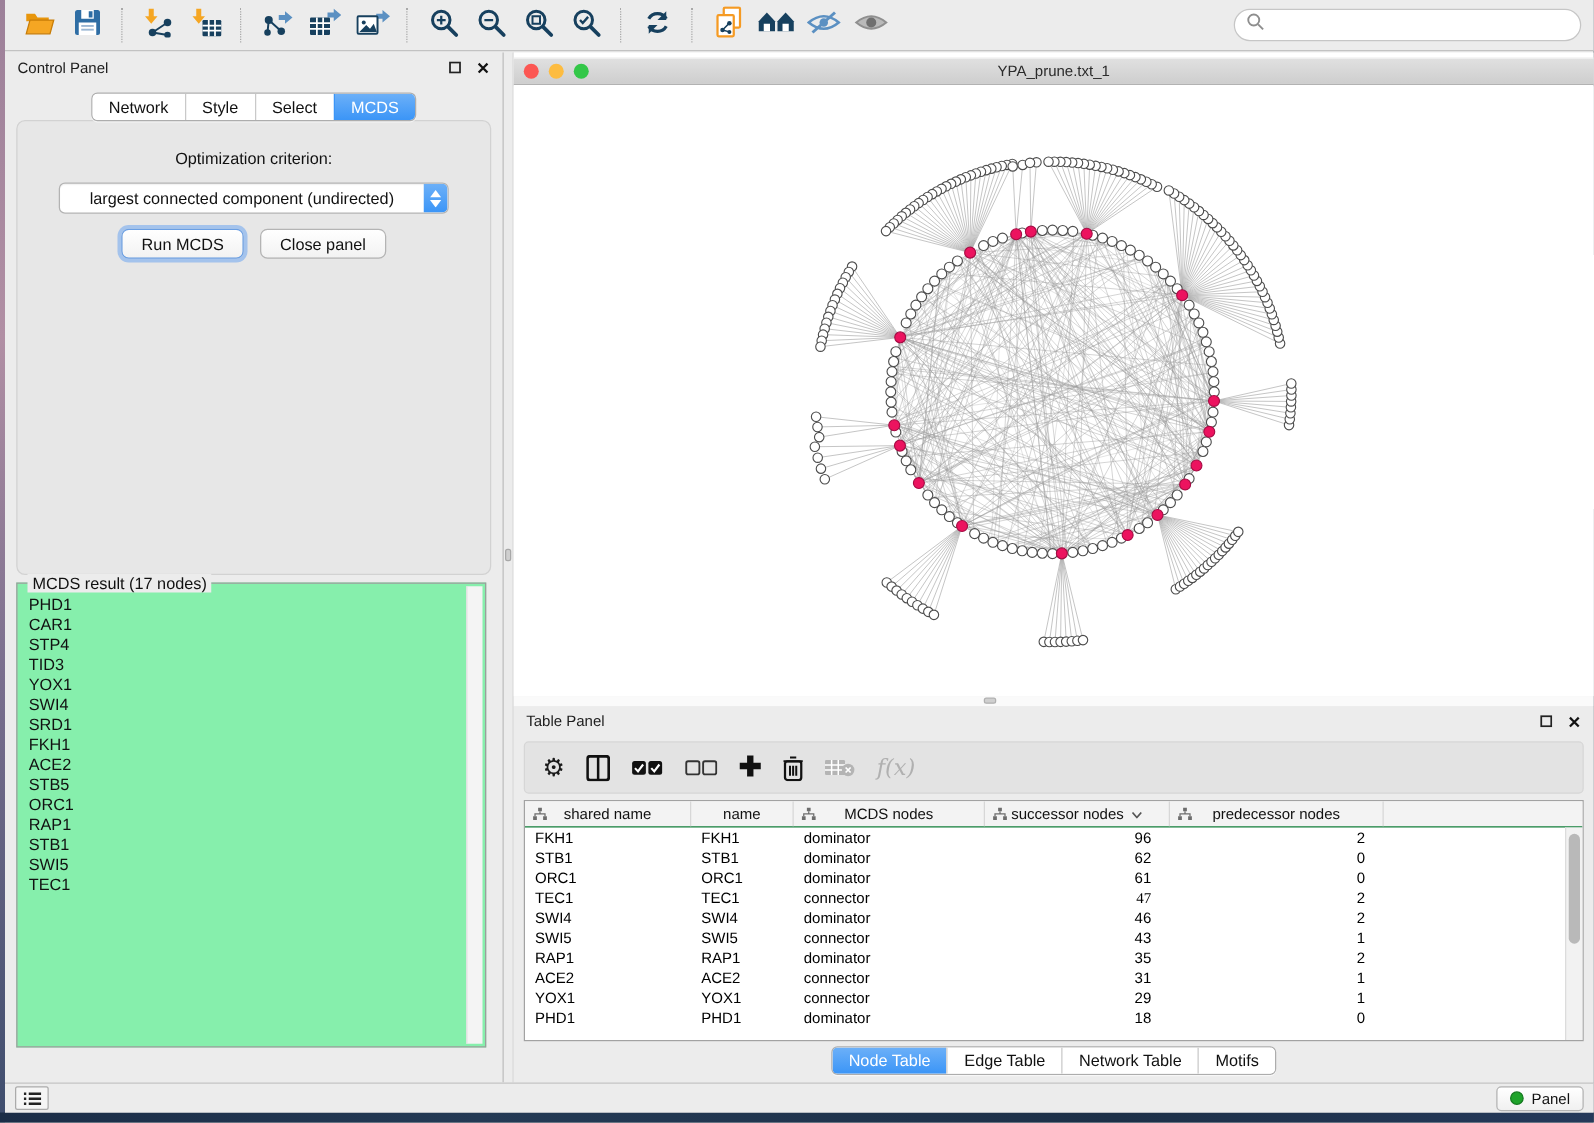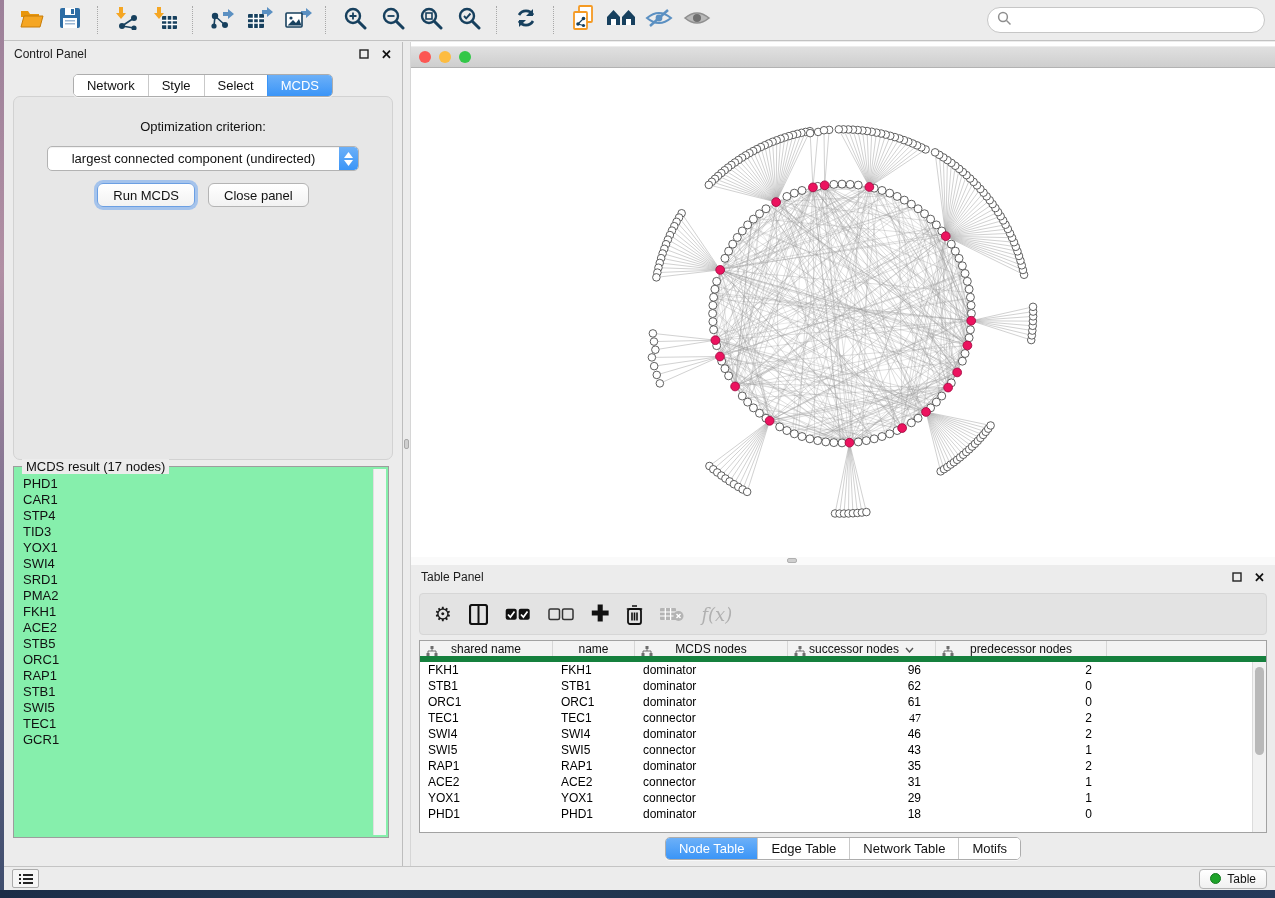--- a/index.html
+++ b/index.html
@@ -77,21 +77,21 @@
   
   #table-panel { position:absolute; left:407px; right:0; top:565px; bottom:24px; background:#ececec; }
   #tp-toolbar { margin:4px 8px 0; height:42px; background:#e3e3e3; border:1px solid #d6d6d6; border-radius:4px;
     display:flex; align-items:center; gap:17px; padding:0 14px; }
   .tp-ico { display:flex; align-items:center; justify-content:center; }
   .gear { font-size:20px; color:#1a1a1a; line-height:1; font-family:"DejaVu Sans",sans-serif; }
   .plus { font-size:22px; font-weight:bold; color:#111; line-height:1; }
   .fx { font-family:"DejaVu Serif",serif; font-style:italic; font-size:18px; color:#b0b0b0; }
   #table-wrap { position:absolute; left:8px; right:8px; top:75px; height:193px; background:#fff;
     border:1px solid #a2a2a2; overflow:hidden; }
-  #thead { display:flex; height:21px; background:#f3f3f3; border-bottom:6px solid #15803d; }
+  #thead { display:flex; height:21px; background:#f3f3f3; border-bottom:1px solid #15803d; }
   .th { display:flex; align-items:center; justify-content:center; gap:6px; font-size:12px; color:#111;
     border-right:1px solid #d7d7d7; position:relative; }
   .th .tree-ico { position:absolute; left:6px; top:5px; }
   #tbody .tr { display:flex; height:16px; }
   .td { font-size:12px; color:#000; line-height:16px; white-space:nowrap; overflow:hidden; }
   .td.l { text-align:left; padding-left:8px; }
   .td.r { text-align:right; padding-right:15px; }
   #table-scroll { position:absolute; right:0; top:21px; bottom:0; width:14px; background:#f2f2f2;
     border-left:1px solid #dcdcdc; }
   #table-scroll .thumb { position:absolute; left:2px; top:5px; width:9px; height:88px;
@@ -303,41 +303,40 @@
     <div id="mcds-fieldset">
       <div id="mcds-legend">MCDS result (17 nodes)</div>
       <div id="mcds-list">
           <div class="mcds-item">PHD1</div>
           <div class="mcds-item">CAR1</div>
           <div class="mcds-item">STP4</div>
           <div class="mcds-item">TID3</div>
           <div class="mcds-item">YOX1</div>
           <div class="mcds-item">SWI4</div>
           <div class="mcds-item">SRD1</div>
-          <div class="mcds-item">PMA2</div>
           <div class="mcds-item">FKH1</div>
           <div class="mcds-item">ACE2</div>
           <div class="mcds-item">STB5</div>
           <div class="mcds-item">ORC1</div>
           <div class="mcds-item">RAP1</div>
           <div class="mcds-item">STB1</div>
           <div class="mcds-item">SWI5</div>
           <div class="mcds-item">TEC1</div>
-          <div class="mcds-item">GCR1</div>
         </div>
       <div id="mcds-scroll"></div>
     </div>
   </div>
 
   <div id="v-divider">
     <div class="drag-dot"></div>
   </div>
 
   <div id="network-window">
     <div id="net-titlebar">
+      <span id="net-title">YPA_prune.txt_1</span>
       <span class="lights">
         <span class="light" id="light-close" style="background: rgb(252, 87, 83);"></span>
         <span class="light" id="light-min" style="background: rgb(253, 188, 64);"></span>
         <span class="light" id="light-zoom" style="background: rgb(51, 199, 72);"></span>
       </span>
     </div>
     <div id="net-canvas">
       <svg id="graph-svg" width="100%" height="100%" viewBox="0 0 868 489" preserveAspectRatio="xMidYMid meet">
           <g>
             <line x1="366.8" y1="133.1" x2="523.7" y2="338.1" stroke="#9b9b9b" stroke-width="0.8" stroke-opacity="0.42"></line>
@@ -1327,17 +1326,17 @@
             <rect x="4" y="1" width="10" height="2"></rect>
             <rect x="0" y="5" width="2" height="2"></rect>
             <rect x="4" y="5" width="10" height="2"></rect>
             <rect x="0" y="9" width="2" height="2"></rect>
             <rect x="4" y="9" width="10" height="2"></rect>
           </g>
         </svg>
     </div>
     <div id="memory-btn">
       <span id="memory-dot" style="background: rgb(30, 163, 42); border: 1px solid rgb(21, 122, 32);"></span>
-      <span>Table</span>
+      <span>Panel</span>
     </div>
   </div>
 
 </div>
 
 </body></html>

